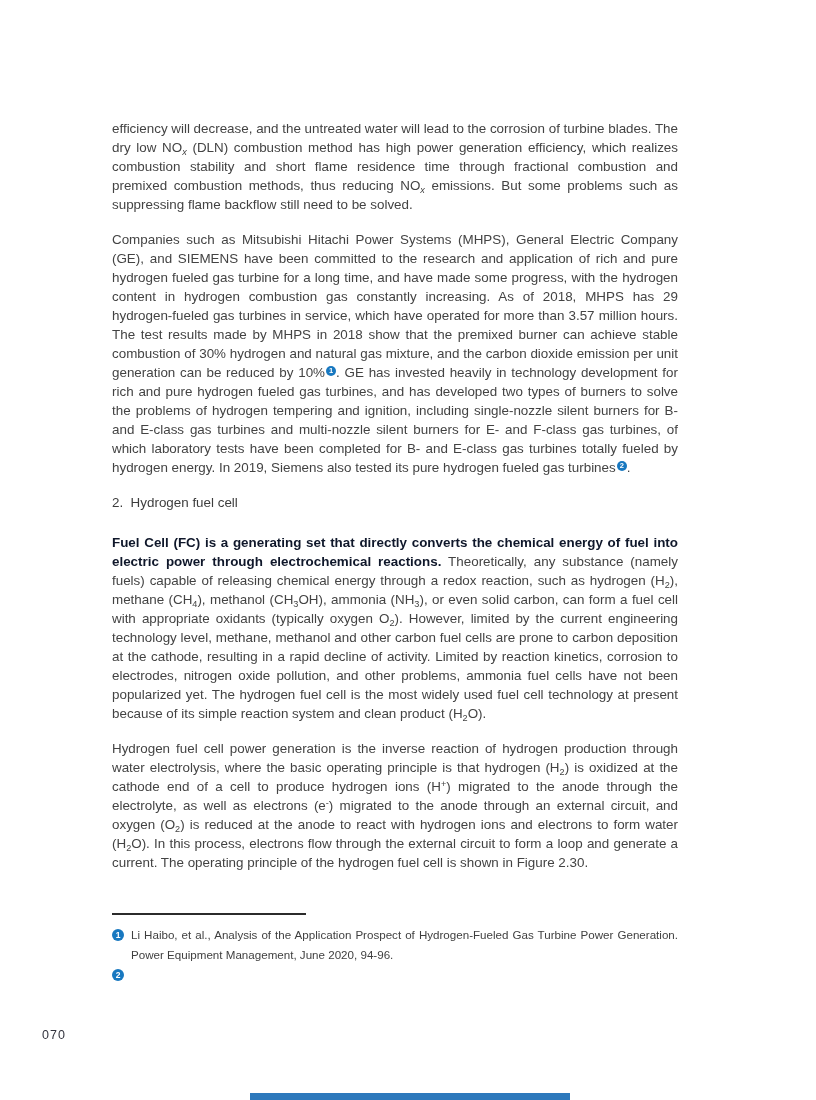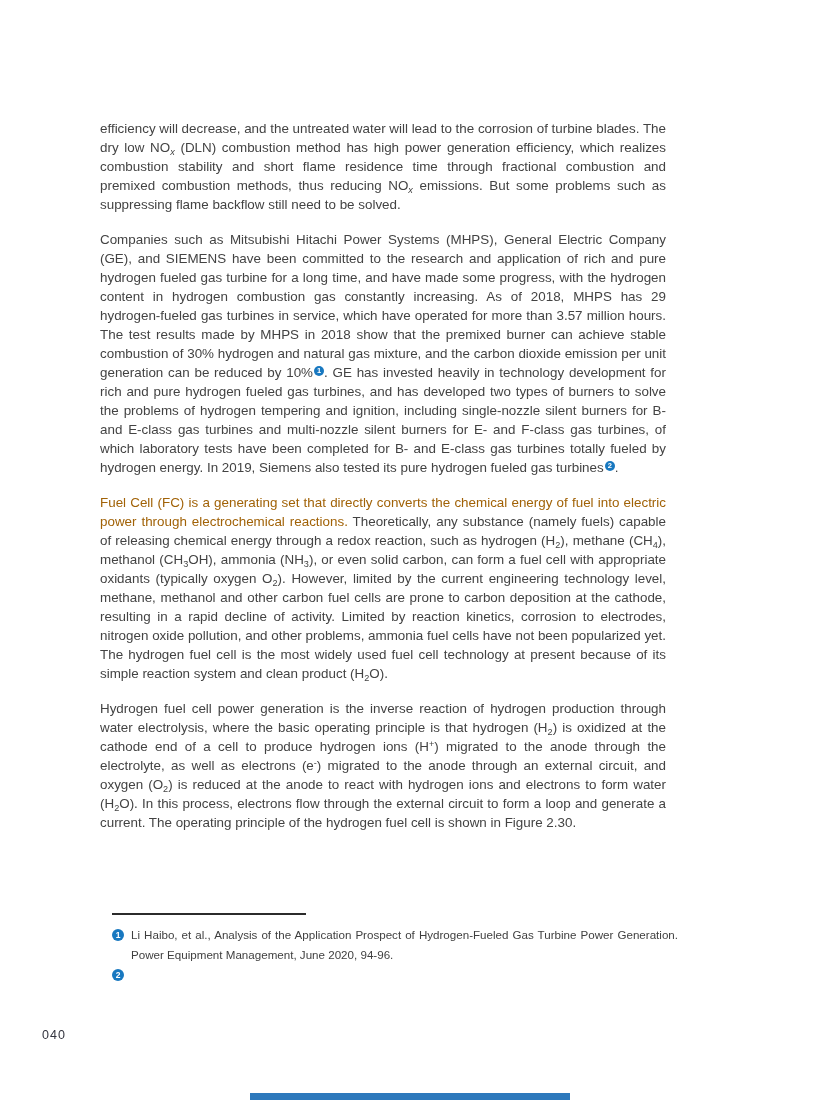--- a/index.html
+++ b/index.html
@@ -9,31 +9,31 @@
   }
   html,body{margin:0;padding:0;background:#ffffff;}
   .page{
     position:relative;
     width:816px;height:1100px;
     background:#ffffff;
     overflow:hidden;
     font-family:"Liberation Sans","DejaVu Sans",sans-serif;
   }
   .content{
-    position:absolute;left:100px;top:119px;width:566px;
+    position:absolute;left:112px;top:119px;width:566px;
   }
   p.body{
     margin:0 0 16px 0;
     font-size:13.4px;line-height:19px;
     color:var(--body-text);
     text-align:justify;
     text-justify:inter-word;
   }
   .lead{
-    font-weight:normal;color:#a16207;
+    font-weight:bold;color:#0f172a;
   }
   h2.section{
     margin:14px 0 21px 0;
     font-size:13.4px;line-height:19px;font-weight:normal;
     color:#3d3d3d;
     white-space:pre-wrap;
   }
   sub{font-size:68%;line-height:0;position:relative;top:0.28em;vertical-align:baseline;}
   sub.it{font-style:italic;}
   sup{font-size:68%;line-height:0;position:relative;top:-0.45em;vertical-align:baseline;}
@@ -75,32 +75,33 @@
   }
 </style>
 </head>
 <body>
 
 <div class="page">
 
   <div class="content">
     <p class="body"><span>efficiency will decrease, and the untreated water will lead to the corrosion of turbine blades. The dry low NO</span><sub class="it">x</sub><span> (DLN) combustion method has high power generation efficiency, which realizes combustion stability and short flame residence time through fractional combustion and premixed combustion methods, thus reducing NO</span><sub class="it">x</sub><span> emissions. But some problems such as suppressing flame backflow still need to be solved.</span></p>
     <p class="body"><span>Companies such as Mitsubishi Hitachi Power Systems (MHPS), General Electric Company (GE), and SIEMENS have been committed to the research and application of rich and pure hydrogen fueled gas turbine for a long time, and have made some progress, with the hydrogen content in hydrogen combustion gas constantly increasing. As of 2018, MHPS has 29 hydrogen-fueled gas turbines in service, which have operated for more than 3.57 million hours. The test results made by MHPS in 2018 show that the premixed burner can achieve stable combustion of 30% hydrogen and natural gas mixture, and the carbon dioxide emission per unit generation can be reduced by 10%</span><span class="fn-ref">1</span><span>. GE has invested heavily in technology development for rich and pure hydrogen fueled gas turbines, and has developed two types of burners to solve the problems of hydrogen tempering and ignition, including single-nozzle silent burners for B- and E-class gas turbines and multi-nozzle silent burners for E- and F-class gas turbines, of which laboratory tests have been completed for B- and E-class gas turbines totally fueled by hydrogen energy. In 2019, Siemens also tested its pure hydrogen fueled gas turbines</span><span class="fn-ref">2</span><span>.</span></p>
+    <h2 class="section">2.  Hydrogen fuel cell</h2>
     <p class="body"><strong class="lead">Fuel Cell (FC) is a generating set that directly converts the chemical energy of fuel into electric power through electrochemical reactions.</strong><span> Theoretically, any substance (namely fuels) capable of releasing chemical energy through a redox reaction, such as hydrogen (H</span><sub>2</sub><span>), methane (CH</span><sub>4</sub><span>), methanol (CH</span><sub>3</sub><span>OH), ammonia (NH</span><sub>3</sub><span>), or even solid carbon, can form a fuel cell with appropriate oxidants (typically oxygen O</span><sub>2</sub><span>). However, limited by the current engineering technology level, methane, methanol and other carbon fuel cells are prone to carbon deposition at the cathode, resulting in a rapid decline of activity. Limited by reaction kinetics, corrosion to electrodes, nitrogen oxide pollution, and other problems, ammonia fuel cells have not been popularized yet. The hydrogen fuel cell is the most widely used fuel cell technology at present because of its simple reaction system and clean product (H</span><sub>2</sub><span>O).</span></p>
     <p class="body"><span>Hydrogen fuel cell power generation is the inverse reaction of hydrogen production through water electrolysis, where the basic operating principle is that hydrogen (H</span><sub>2</sub><span>) is oxidized at the cathode end of a cell to produce hydrogen ions (H</span><sup>+</sup><span>) migrated to the anode through the electrolyte, as well as electrons (e</span><sup>-</sup><span>) migrated to the anode through an external circuit, and oxygen (O</span><sub>2</sub><span>) is reduced at the anode to react with hydrogen ions and electrons to form water (H</span><sub>2</sub><span>O). In this process, electrons flow through the external circuit to form a loop and generate a current. The operating principle of the hydrogen fuel cell is shown in Figure 2.30.</span></p>
   </div>
 
   <div class="footnotes">
     <div class="fn-rule"></div>
     <div class="fn-item">
       <span class="fn-marker">1</span>
       <span class="fn-text">Li Haibo, et al., Analysis of the Application Prospect of Hydrogen-Fueled Gas Turbine Power Generation. Power Equipment Management, June 2020, 94-96.</span>
     </div>
     <div class="fn-item">
       <span class="fn-marker">2</span>
     </div>
   </div>
 
-  <div class="page-number">040</div>
+  <div class="page-number">070</div>
 
   <div class="footer-bar"></div>
 
 </div>
 
 </body></html>

